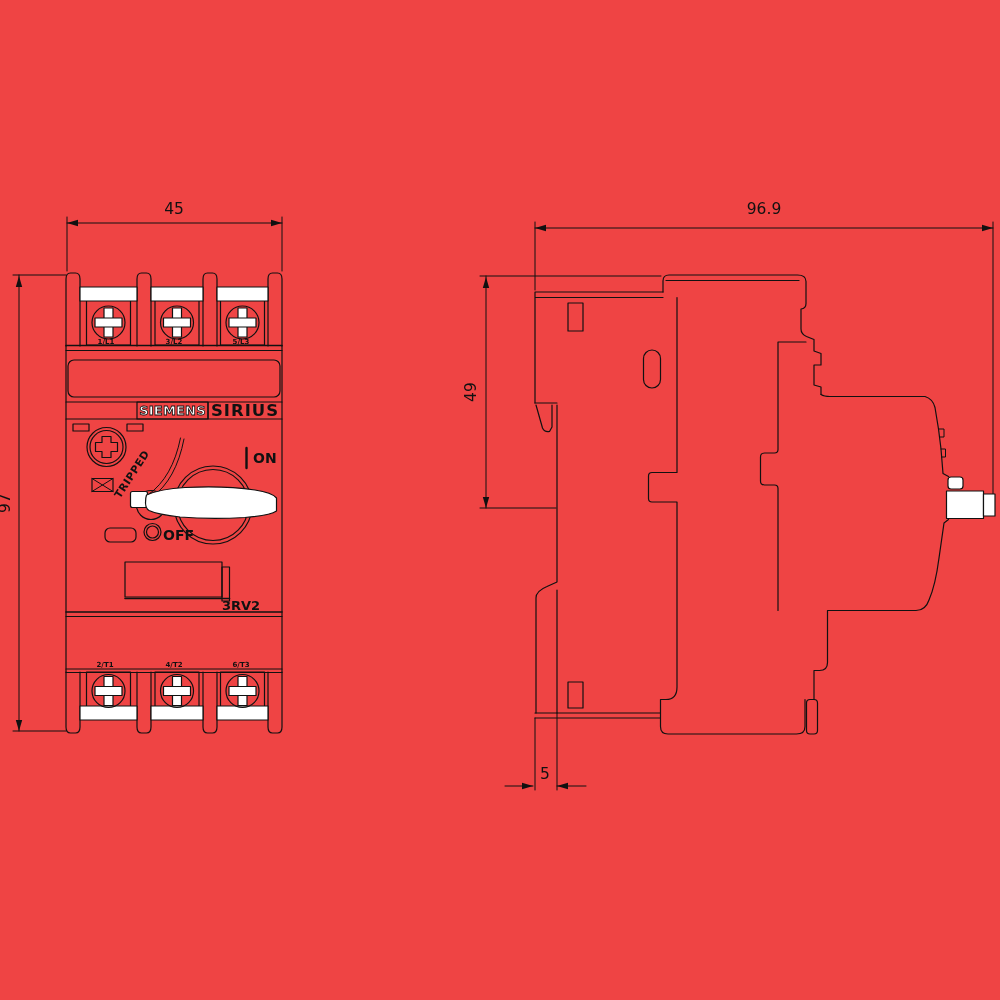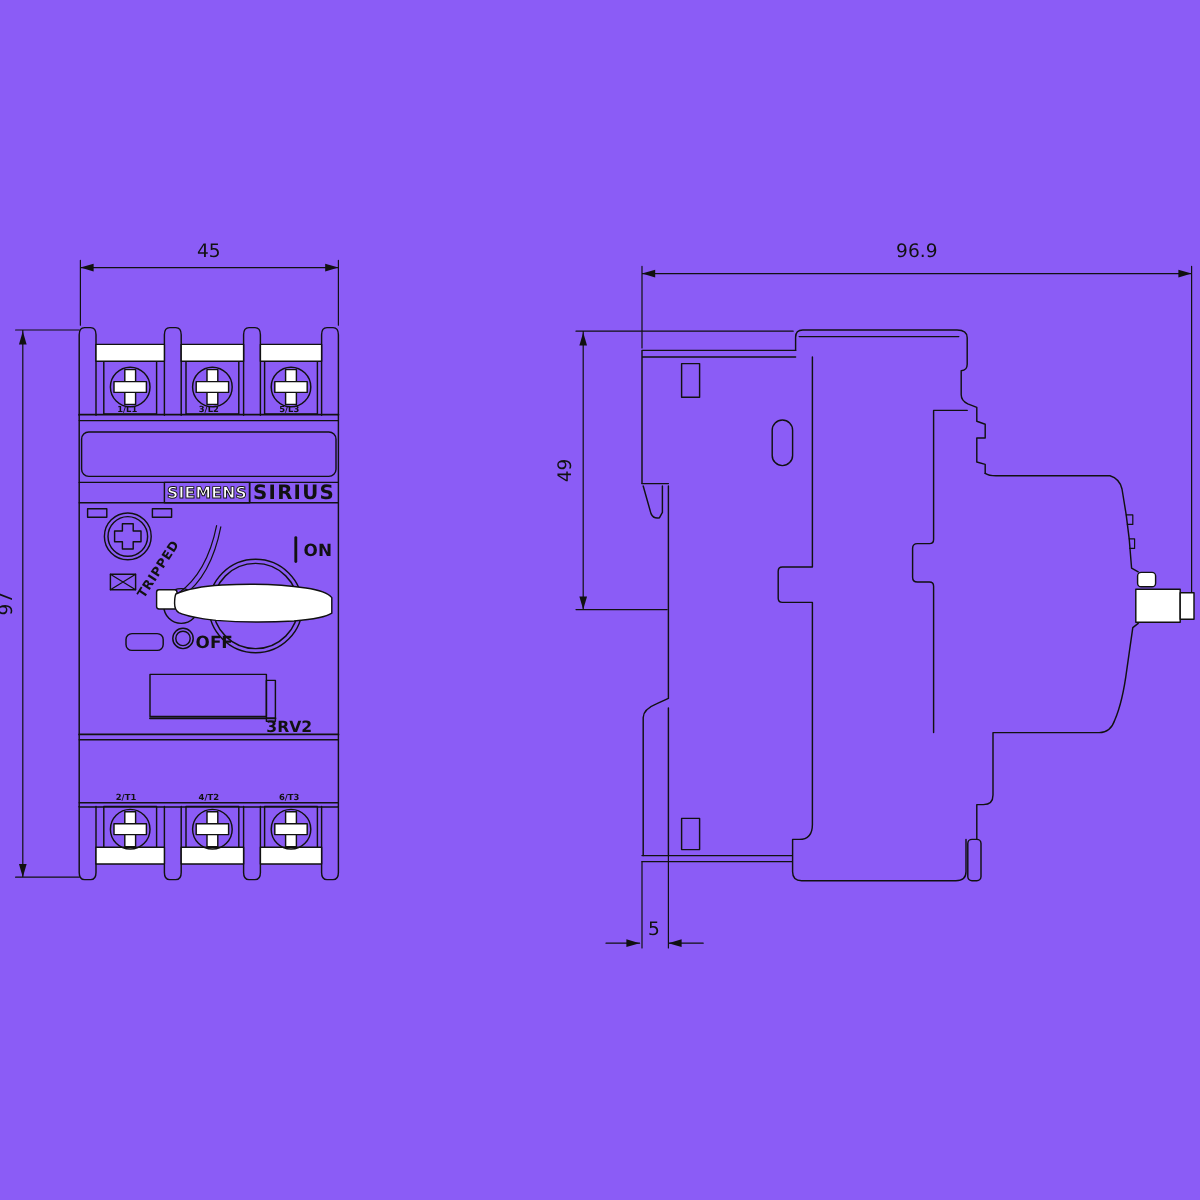--- a/index.html
+++ b/index.html
@@ -1,16 +1,16 @@
 <!DOCTYPE html>
 <html><head>
 <meta charset="utf-8">
 <style>
   html,body{margin:0;padding:0;background:#ffffff;}
-  .canvas{position:relative;width:1000px;height:1000px;background:#8b5cf6;overflow:hidden;}
+  .canvas{position:relative;width:1000px;height:1000px;background:#ef4444;overflow:hidden;}
   svg{position:absolute;inset:0;}
   svg *{vector-effect:non-scaling-stroke;}
   .ln{fill:none;stroke:#111;stroke-width:1.2;stroke-linecap:round;stroke-linejoin:round;}
   .lnw{fill:#fff;stroke:#111;stroke-width:1.2;stroke-linejoin:round;}
   .thin{stroke-width:1;}
   .mid{stroke-width:1.6;}
   .arrow{fill:#111;stroke:none;}
   text{fill:#111;stroke:none;font-family:"DejaVu Sans","Liberation Sans",sans-serif;}
   .dim{font-size:15.5px;}
   .dimc{text-anchor:middle;}

